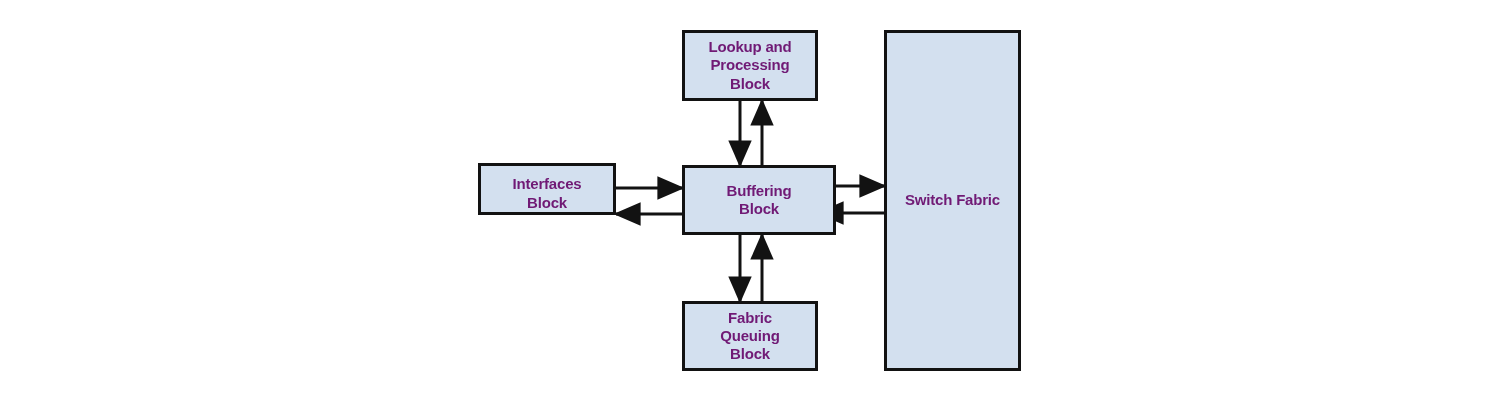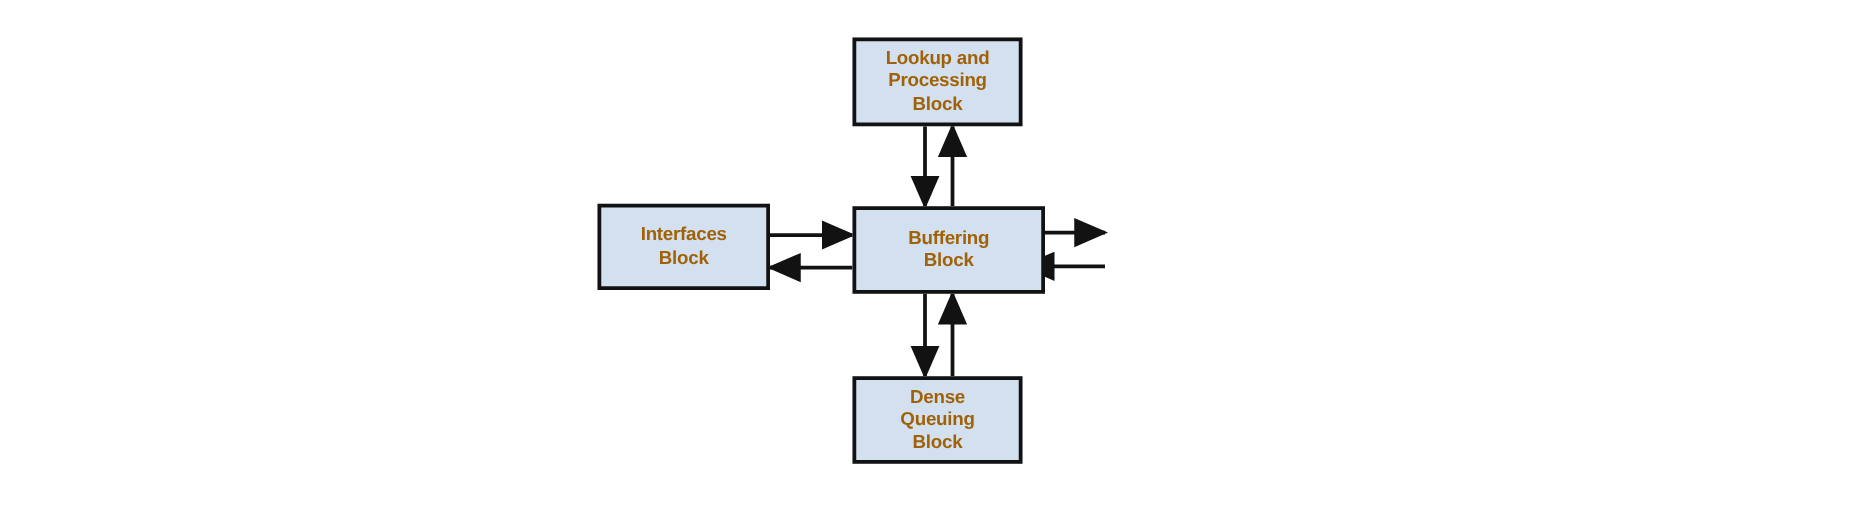--- a/index.html
+++ b/index.html
@@ -27,21 +27,21 @@
     display: flex;
     align-items: center;
     justify-content: center;
     text-align: center;
   }
   .block-label {
     font-family: "Liberation Sans", sans-serif;
     font-weight: bold;
     font-size: 15px;
     line-height: 1.22;
-    color: #a16207;
+    color: #701a75;
     letter-spacing: -0.2px;
     white-space: pre-line;
     padding: 0 4px;
   }
   svg.arrows {
     position: absolute;
     left: 0;
     top: 0;
     width: 1500px;
     height: 406px;
@@ -74,30 +74,33 @@
         <line x1="762" y1="301" x2="762" y2="235" marker-end="url(#arrowhead)"></line>
       </g>
   </svg>
 
   <div class="block" style="left:682px; top:30px; width:136px; height:71px;">
     <span class="block-label">Lookup and
 Processing
 Block</span>
   </div>
 
-  <div class="block" style="left:478px; top:163px; width:138px; height:69px;">
+  <div class="block" style="left:478px; top:163px; width:138px; height:52px;align-items:flex-end;">
     <span class="block-label">Interfaces
 Block</span>
   </div>
 
   <div class="block" style="left:682px; top:165px; width:154px; height:70px;">
     <span class="block-label">Buffering
 Block</span>
   </div>
 
+  <div class="block" style="left:884px; top:30px; width:137px; height:341px;">
+    <span class="block-label">Switch Fabric</span>
+  </div>
 
   <div class="block" style="left:682px; top:301px; width:136px; height:70px;">
-    <span class="block-label">Dense
+    <span class="block-label">Fabric
 Queuing
 Block</span>
   </div>
 
 </div>
 
 </body></html>

